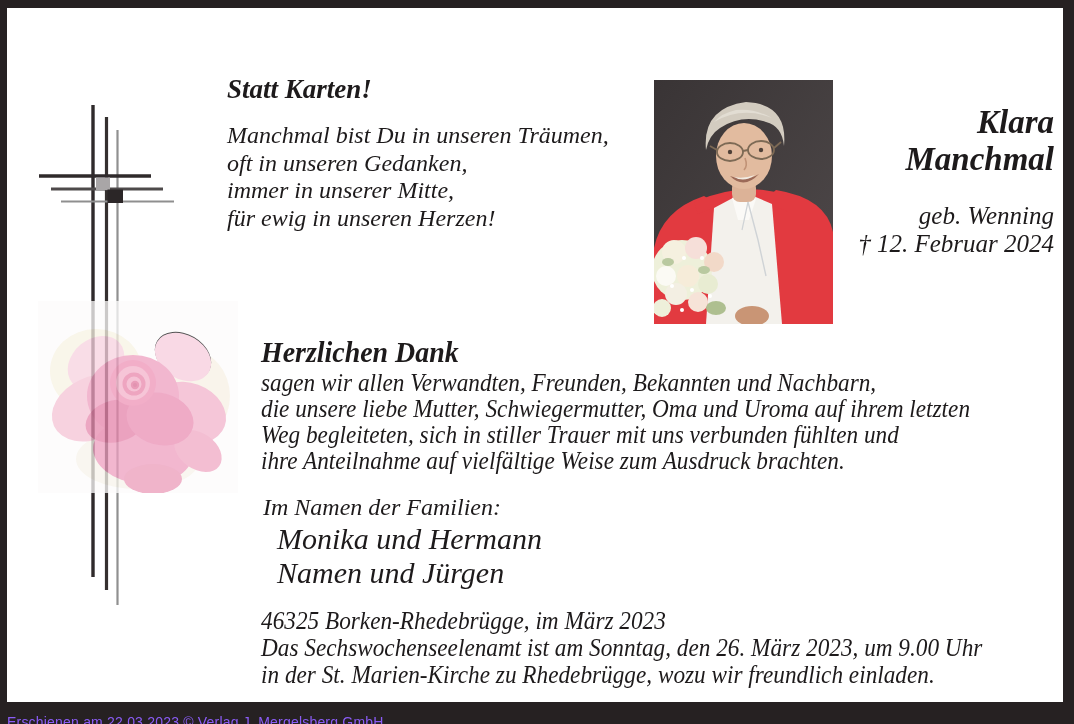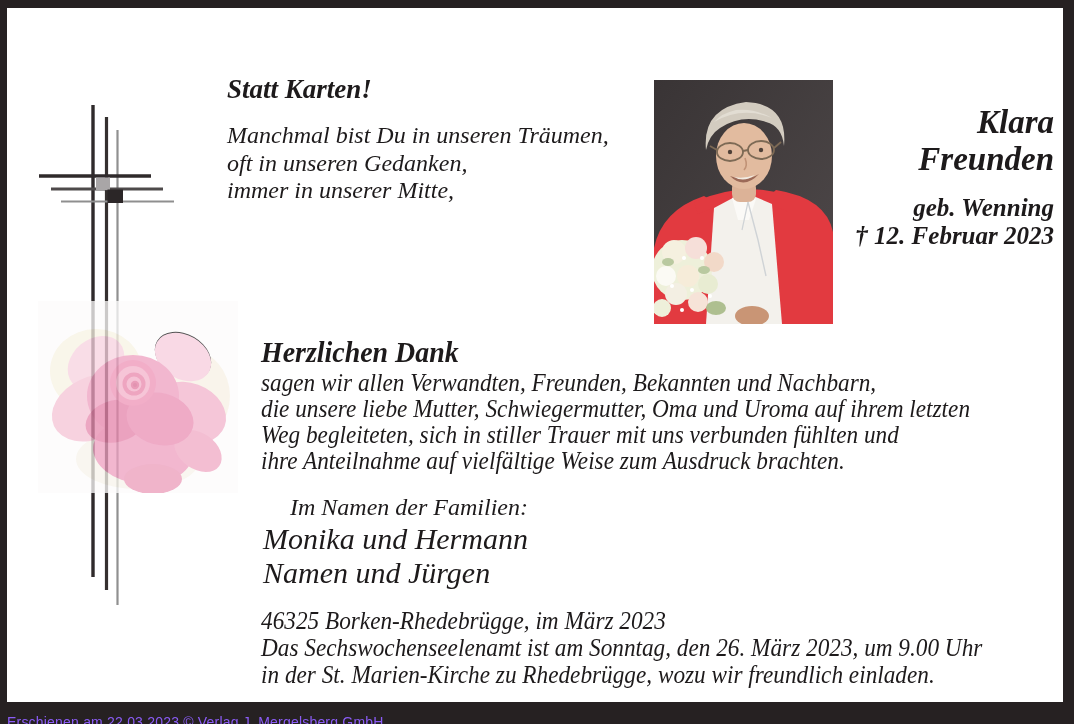--- a/index.html
+++ b/index.html
@@ -17,28 +17,28 @@
   .bottom-bar{left:0;top:702px;width:1074px;height:22px;background:#262122;}
   .bottom-bar span{
     position:absolute;left:7px;top:12px;
     font-family:"Liberation Sans", sans-serif;
     font-size:14px;color:#8b5cf6;letter-spacing:.2px;white-space:nowrap;
   }
   .statt{left:227px;top:74px;font-size:27px;font-weight:bold;font-style:italic;}
   .poem{left:227px;top:122px;font-size:24px;font-style:italic;line-height:27.5px;white-space:nowrap;}
   .name-block{left:828px;top:104px;width:226px;text-align:right;}
   .name-block .nm{font-size:33px;font-weight:bold;font-style:italic;line-height:37px;}
-  .name-block .dates{margin-top:16px;font-size:25px;font-style:italic;line-height:27.5px;white-space:nowrap;font-weight:bold;}
+  .name-block .dates{margin-top:24px;font-size:25px;font-style:italic;line-height:27.5px;white-space:nowrap;}
   .cond{transform:scaleX(0.93);transform-origin:0 0;}
   .dank{left:261px;top:333px;white-space:nowrap;}
   .dank .hd{font-size:30px;font-weight:bold;font-style:italic;line-height:37px;}
   .dank .ln{font-size:25px;font-style:italic;line-height:26px;}
   .family{left:263px;top:492px;white-space:nowrap;}
-  .family .intro{font-size:24px;font-style:italic;line-height:30px;text-align:right;}
-  .family .fam{font-size:30px;font-style:italic;line-height:34px;}
+  .family .intro{font-size:24px;font-style:italic;line-height:30px;}
+  .family .fam{font-size:30px;font-style:italic;line-height:34px;margin-left:14px;}
   .family .fam:first-of-type{margin-top:4px;}
   .address{left:261px;top:602px;white-space:nowrap;padding-top:4px;}
   .address .ln1{font-size:25px;font-style:italic;line-height:29px;}
   .address .ln{font-size:25px;font-style:italic;line-height:26.5px;}
   
   .cross{left:0;top:0;width:250px;height:620px;z-index:1;}
   .rose{left:38px;top:301px;width:200px;height:192px;opacity:.75;z-index:2;}
   .photo{left:654px;top:80px;width:179px;height:244px;z-index:2;}
   .txt{z-index:3;}
 </style>
@@ -151,28 +151,29 @@
     </g>
   </svg>
 </div>
 
 <div class="abs txt statt">Statt Karten!</div>
 
 <div class="abs txt poem">
   <div>Manchmal bist Du in unseren Träumen,</div>
   <div>oft in unseren Gedanken,</div>
   <div>immer in unserer Mitte,</div>
+  <div>für ewig in unseren Herzen!</div>
 </div>
 
 <div class="abs txt name-block">
   <div class="nm">Klara</div>
-  <div class="nm">Freunden</div>
+  <div class="nm">Manchmal</div>
   <div class="dates">
     <div>geb. Wenning</div>
-    <div>† 12. Februar 2023</div>
+    <div>† 12. Februar 2024</div>
   </div>
 </div>
 
 <div class="abs txt dank cond">
   <div class="hd">Herzlichen Dank</div>
   <div class="ln">sagen wir allen Verwandten, Freunden, Bekannten und Nachbarn,</div>
   <div class="ln">die unsere liebe Mutter, Schwiegermutter, Oma und Uroma auf ihrem letzten</div>
   <div class="ln">Weg begleiteten, sich in stiller Trauer mit uns verbunden fühlten und</div>
   <div class="ln">ihre Anteilnahme auf vielfältige Weise zum Ausdruck brachten.</div>
 </div>

